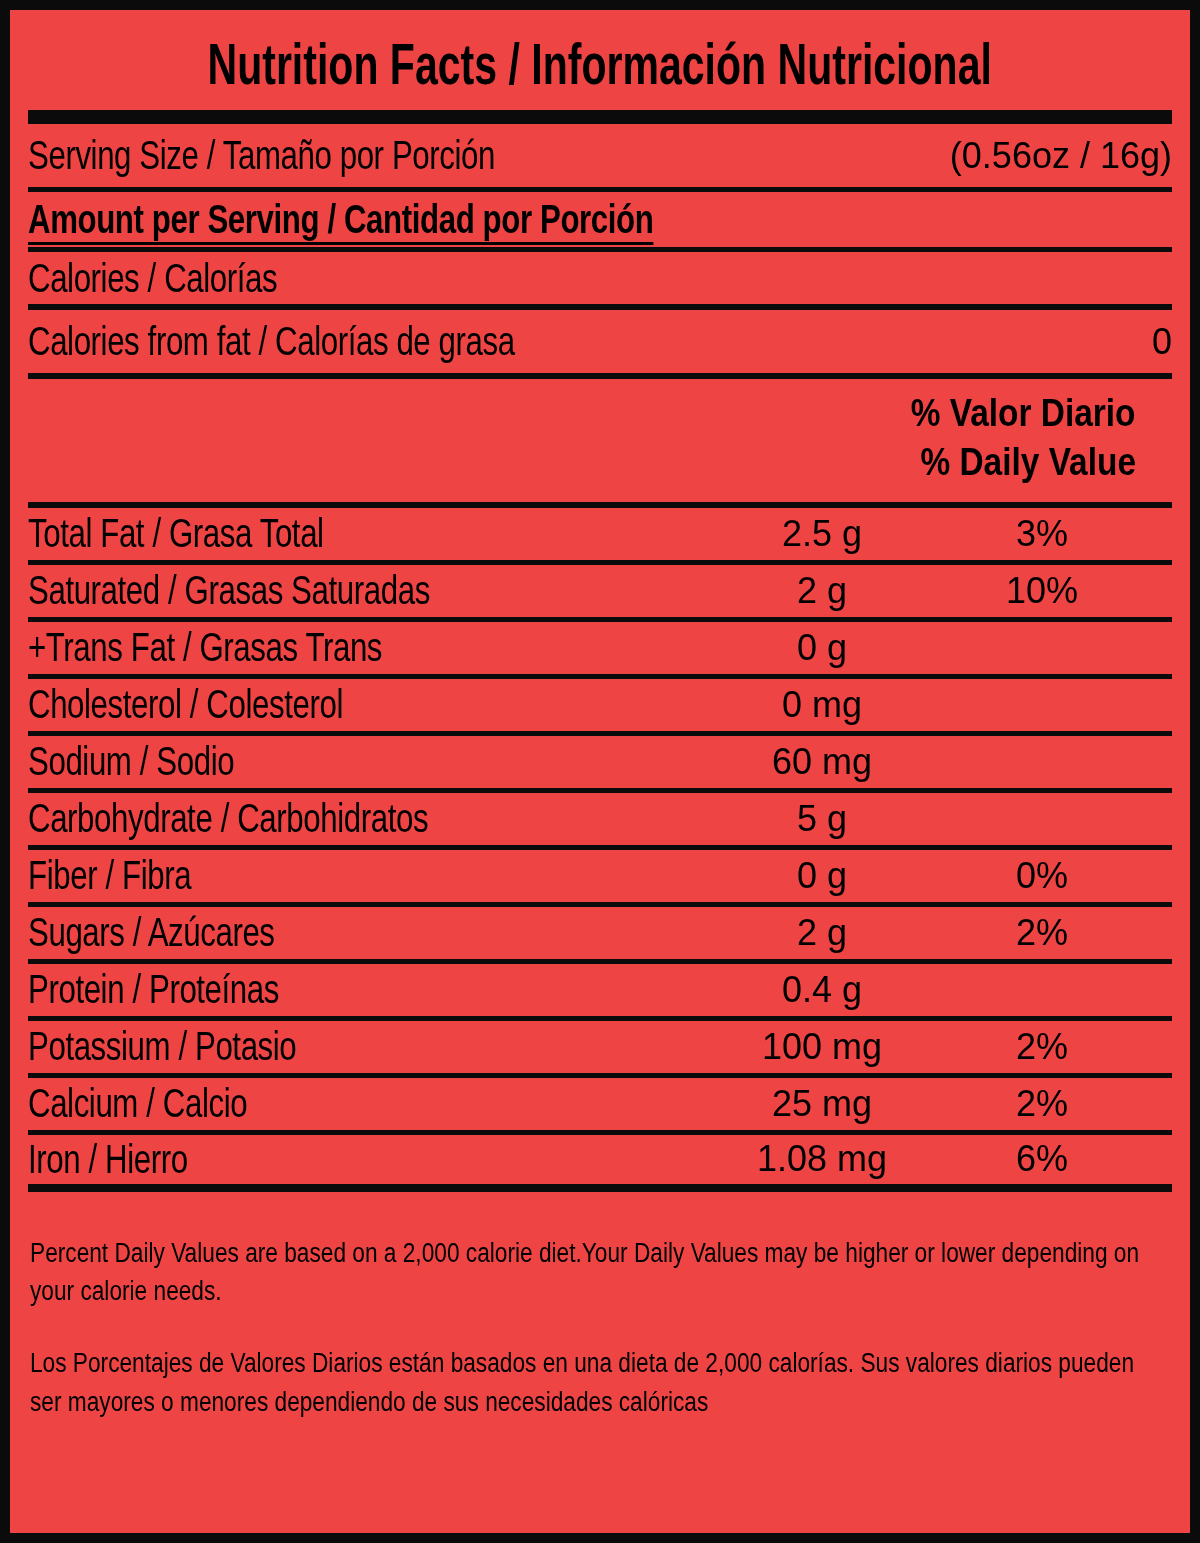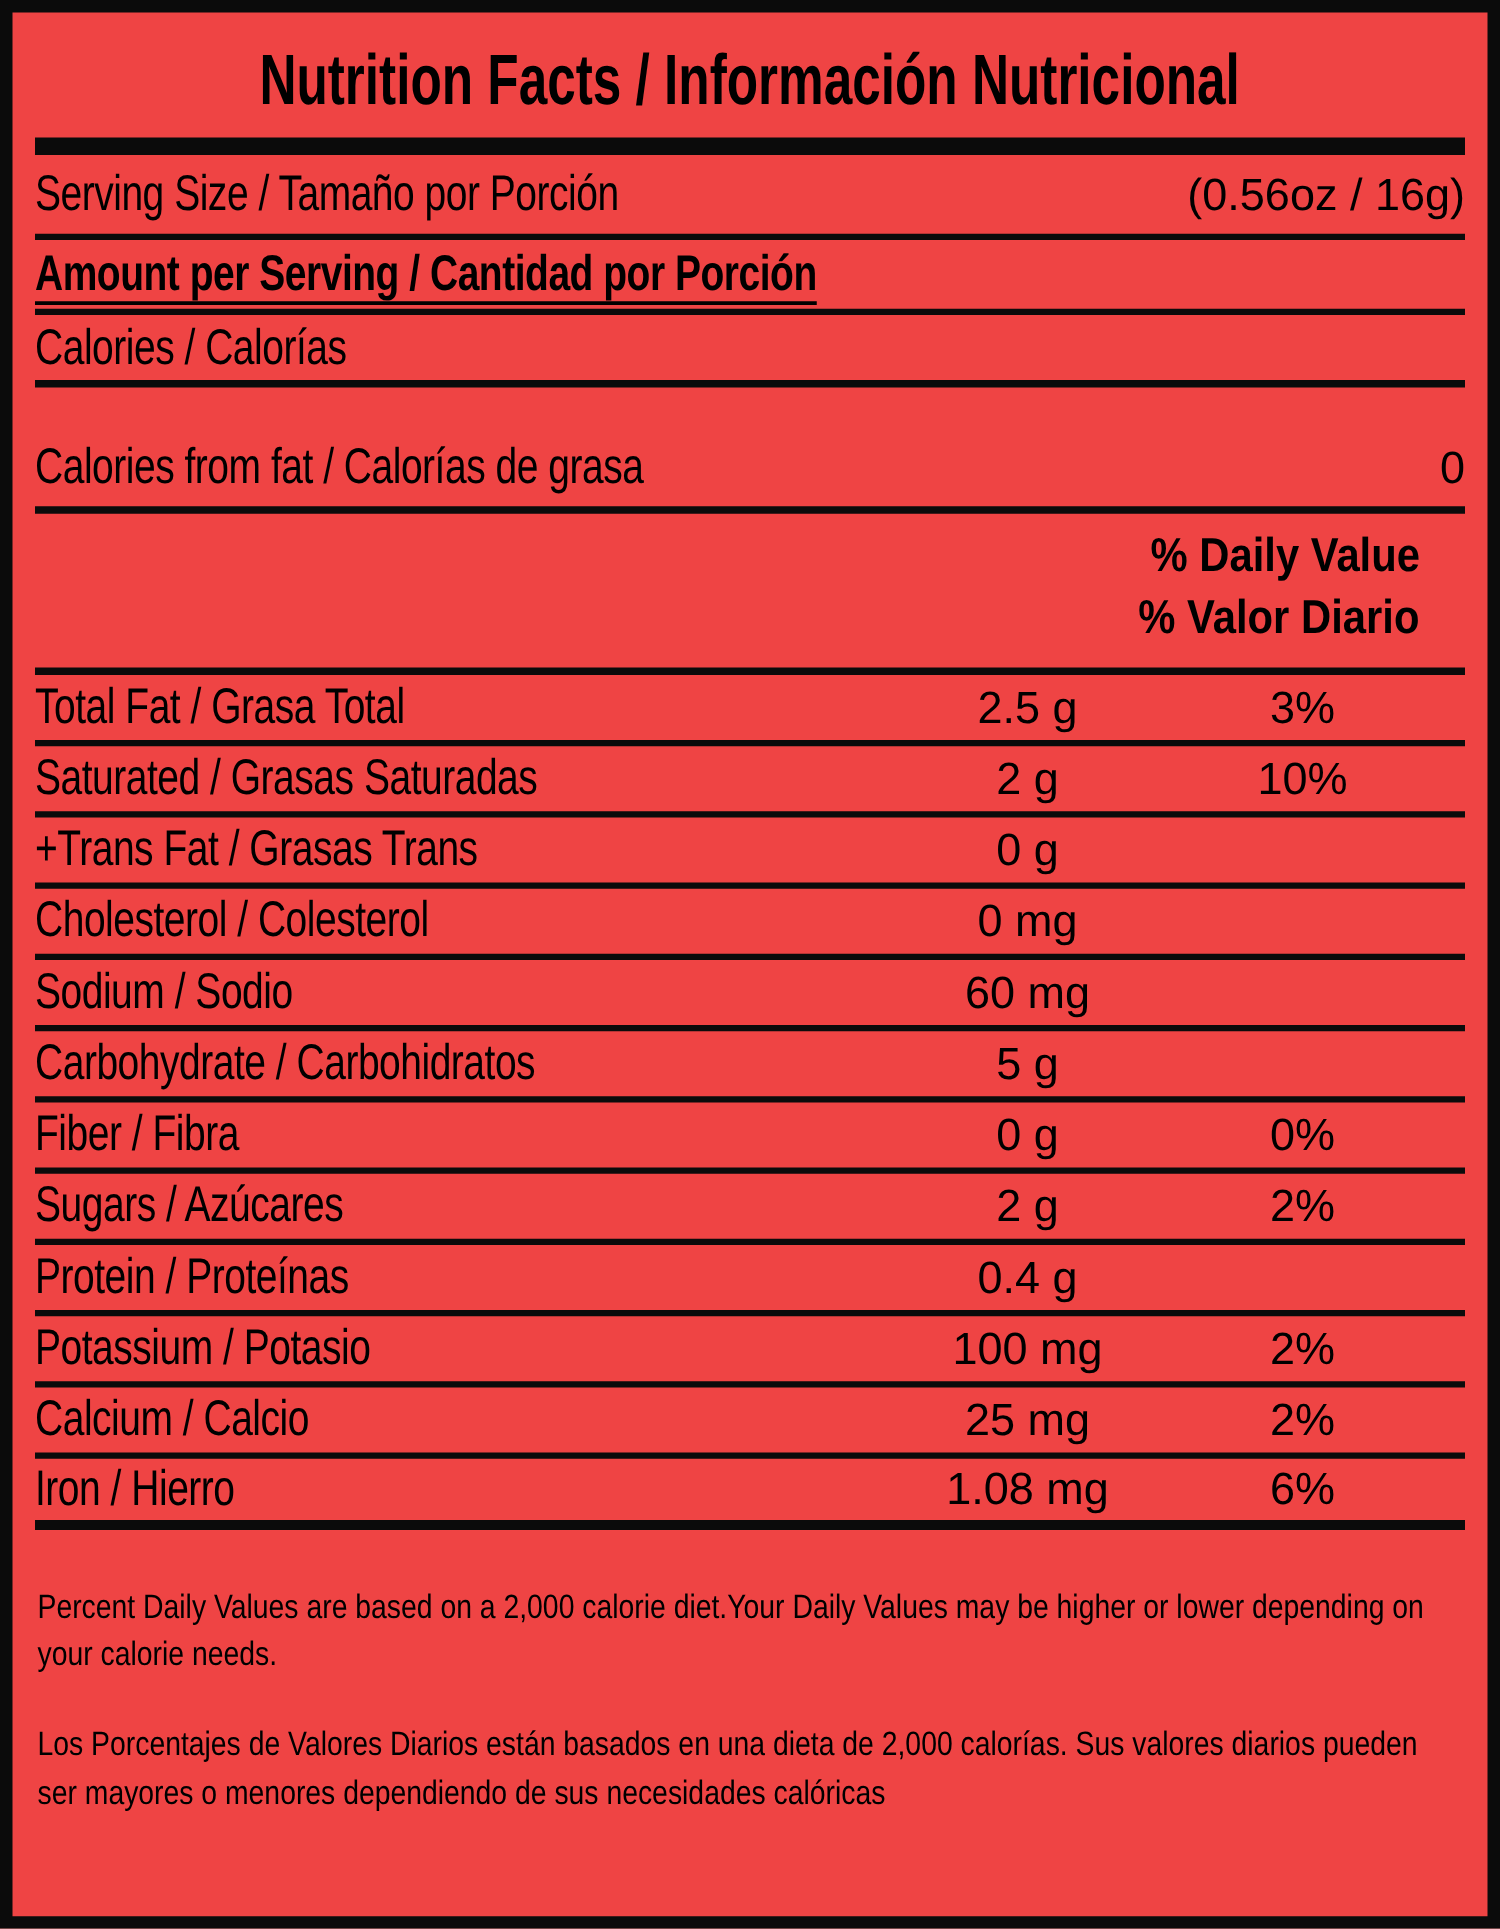--- a/index.html
+++ b/index.html
@@ -71,21 +71,21 @@
     width: 230px;
     text-align: center;
     font-size: 36px;
     padding-right: 30px;
   }
 
   .row-serving-size   { height: 68px; border-bottom-width: 5px; }
   .row-servings       { height: 58px; border-bottom-width: 10px; }
   .row-amount-header  { height: 60px; border-bottom-width: 5px; }
   .row-calories       { height: 58px; border-bottom-width: 6px; }
-  .row-cal-fat        { height: 69px; border-bottom-width: 6px; margin-top: 32px; }
+  .row-cal-fat        { height: 69px; border-bottom-width: 6px; }
   .row-nutrient       { height: 57px; }
 
   .amount-header-text {
     font-size: 40px;
     font-weight: bold;
     text-decoration: underline;
     text-decoration-thickness: 3px;
     text-underline-offset: 9px;
   }
 
@@ -144,22 +144,22 @@
   <div class="row row-calories">
     <div class="lbl"><span class="cond">Calories / Calorías</span></div>
   </div>
 
   <div class="row row-cal-fat">
     <div class="lbl"><span class="cond">Calories from fat / Calorías de grasa</span></div>
     <div class="col-top">0</div>
   </div>
 
   <div class="dv-header-block">
+    <div class="dv-header-line"><span class="cond cond-right">% Valor Diario</span></div>
     <div class="dv-header-line"><span class="cond cond-right">% Daily Value</span></div>
-    <div class="dv-header-line"><span class="cond cond-right">% Valor Diario</span></div>
   </div>
 
   <div class="row row-nutrient">
     <div class="lbl"><span class="cond">Total Fat / Grasa Total</span></div>
     <div class="col-amt">2.5 g</div>
     <div class="col-dv">3%</div>
   </div>
 
   <div class="row row-nutrient">
     <div class="lbl"><span class="cond">Saturated / Grasas Saturadas</span></div>

